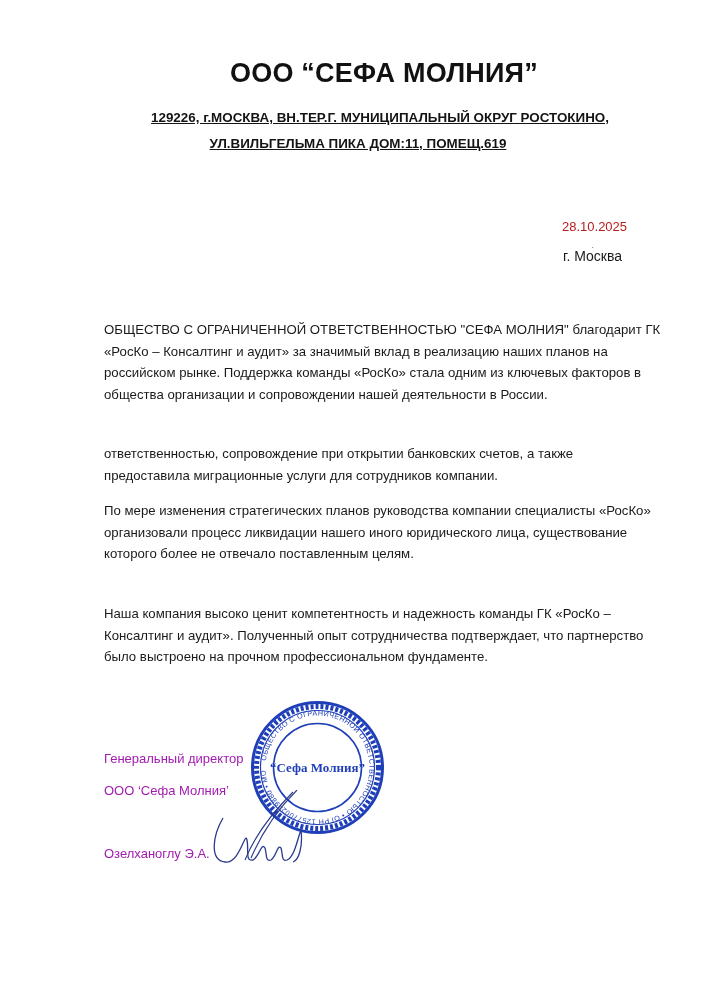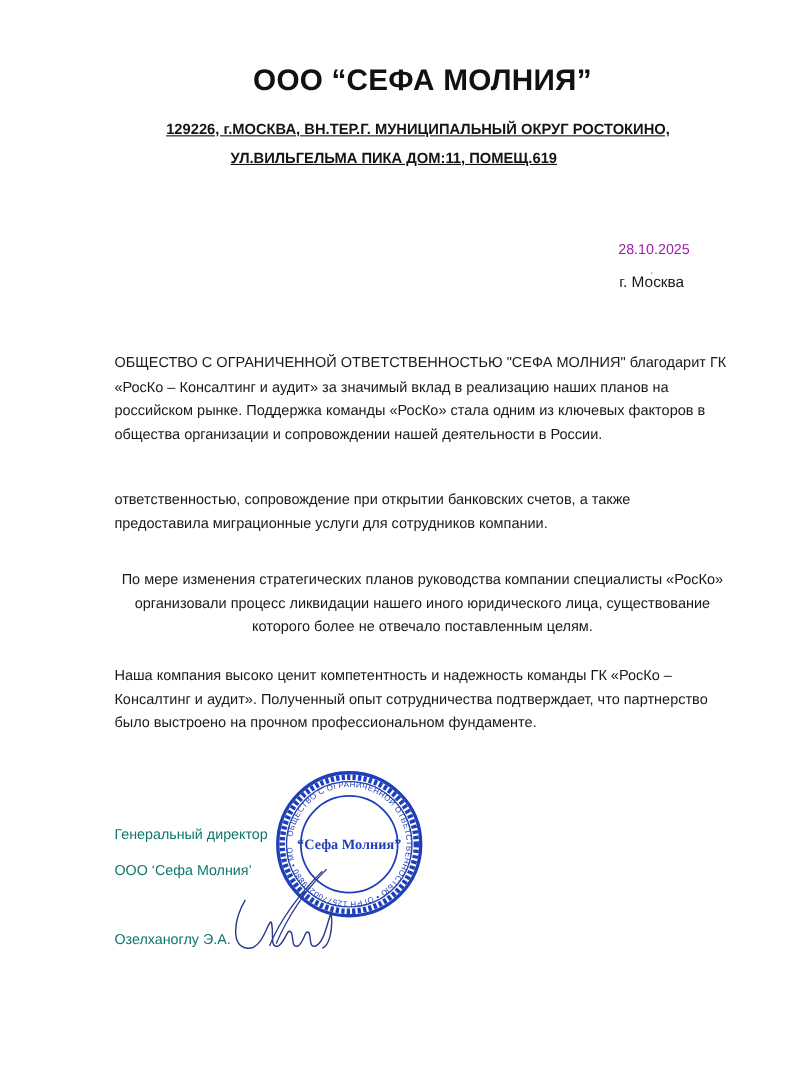--- a/index.html
+++ b/index.html
@@ -5,30 +5,30 @@
     html, body { margin: 0; padding: 0; background: #ffffff; }
     body { width: 726px; height: 989px; position: relative; overflow: hidden;
            font-family: "Liberation Sans", "DejaVu Sans", sans-serif; color: #1a1a1a; }
     .page { position: absolute; left: 0; top: 0; width: 726px; height: 989px; background: #fff; }
     .title { position: absolute; left: 0; width: 726px; top: 58px; text-align: center;
              font-size: 27px; font-weight: bold; letter-spacing: 0.2px; color: #111; margin-left: 21px; }
     .addr { position: absolute; left: 0; width: 760px; text-align: center; font-size: 13.4px;
             font-weight: bold; text-decoration: underline; color: #141414; }
     .addr1 { top: 110px; }
     .addr2 { top: 136px; left: -22px; }
-    .date { position: absolute; left: 562px; top: 219px; font-size: 13px; color: #a21caf; }
+    .date { position: absolute; left: 562px; top: 219px; font-size: 13px; color: #b91c1c; }
     .city { position: absolute; left: 563px; top: 248px; font-size: 14px; color: #1a1a1a; }
     .tick { position: absolute; left: 591px; top: 240px; font-size: 8px; color: #333; }
     .para { position: absolute; left: 104px; width: 560px; font-size: 13.2px; line-height: 21.5px; color: #1a1a1a; }
     .p1 { top: 319px; }
     .p2 { top: 443px; }
-    .p3 { top: 516px; text-align: center; }
+    .p3 { top: 500px; }
     .p4 { top: 603px; }
     .p1 .l, .p2 .l, .p3 .l, .p4 .l { display: block; white-space: nowrap; }
-    .sig { position: absolute; left: 104px; font-size: 13px; color: #0f766e; }
+    .sig { position: absolute; left: 104px; font-size: 13px; color: #a21caf; }
     .sig1 { top: 751px; }
     .sig2 { top: 783px; text-align: right; }
     .sig3 { top: 846px; }
     .stamp { position: absolute; left: 250px; top: 700px; width: 135px; height: 135px; }
     .signature { position: absolute; left: 205px; top: 790px; width: 120px; height: 85px; }
   </style>
 </head>
 <body>
 
 <div class="page">

